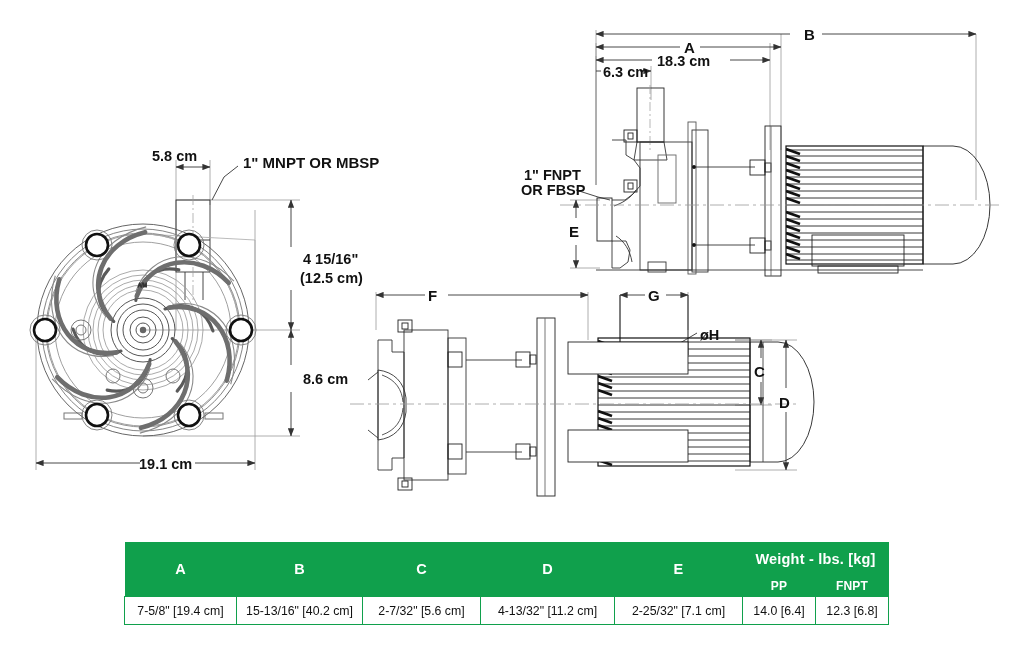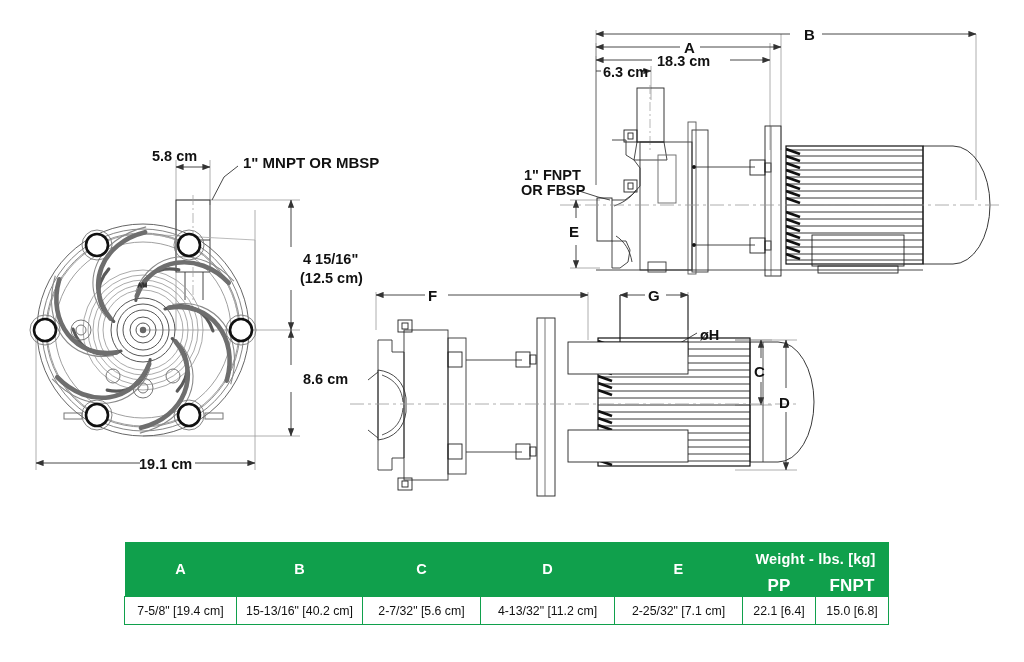--- a/index.html
+++ b/index.html
@@ -8,21 +8,21 @@
   #stage{position:absolute;left:0;top:0;width:1024px;height:662px;}
   svg.draw{position:absolute;left:0;top:0;width:1024px;height:662px;overflow:visible;}
 
   
   #spec-table{position:absolute;left:124px;top:542px;width:764px;
               border-collapse:collapse;table-layout:fixed;}
   #spec-table th,#spec-table td{padding:0;margin:0;text-align:center;vertical-align:middle;}
   #spec-table thead th{background:#10a04c;color:#ffffff;font-weight:bold;
                        font-size:14.5px;letter-spacing:.2px;border:none;}
   #spec-table thead tr.r1 th{height:33px;}
-  #spec-table thead tr.r2 th{height:21px;font-size:17px;}
+  #spec-table thead tr.r2 th{height:21px;font-size:12px;}
   #spec-table tbody td{height:27px;font-size:12.3px;color:#111;
                        border:1px solid #10a04c;background:#ffffff;white-space:nowrap;}
 </style>
 </head>
 <body>
 
 <div id="stage">
 
   <svg class="draw" viewBox="0 0 1024 662">
     <defs>
@@ -486,19 +486,19 @@
         <th>FNPT</th>
       </tr>
     </thead>
     <tbody>
       <tr>
         <td>7-5/8" [19.4 cm]</td>
         <td>15-13/16" [40.2 cm]</td>
         <td>2-7/32" [5.6 cm]</td>
         <td>4-13/32" [11.2 cm]</td>
         <td>2-25/32" [7.1 cm]</td>
-        <td>22.1 [6.4]</td>
-        <td>15.0 [6.8]</td>
+        <td>14.0 [6.4]</td>
+        <td>12.3 [6.8]</td>
       </tr>
     </tbody>
   </table>
 
 </div>
 
 </body></html>

